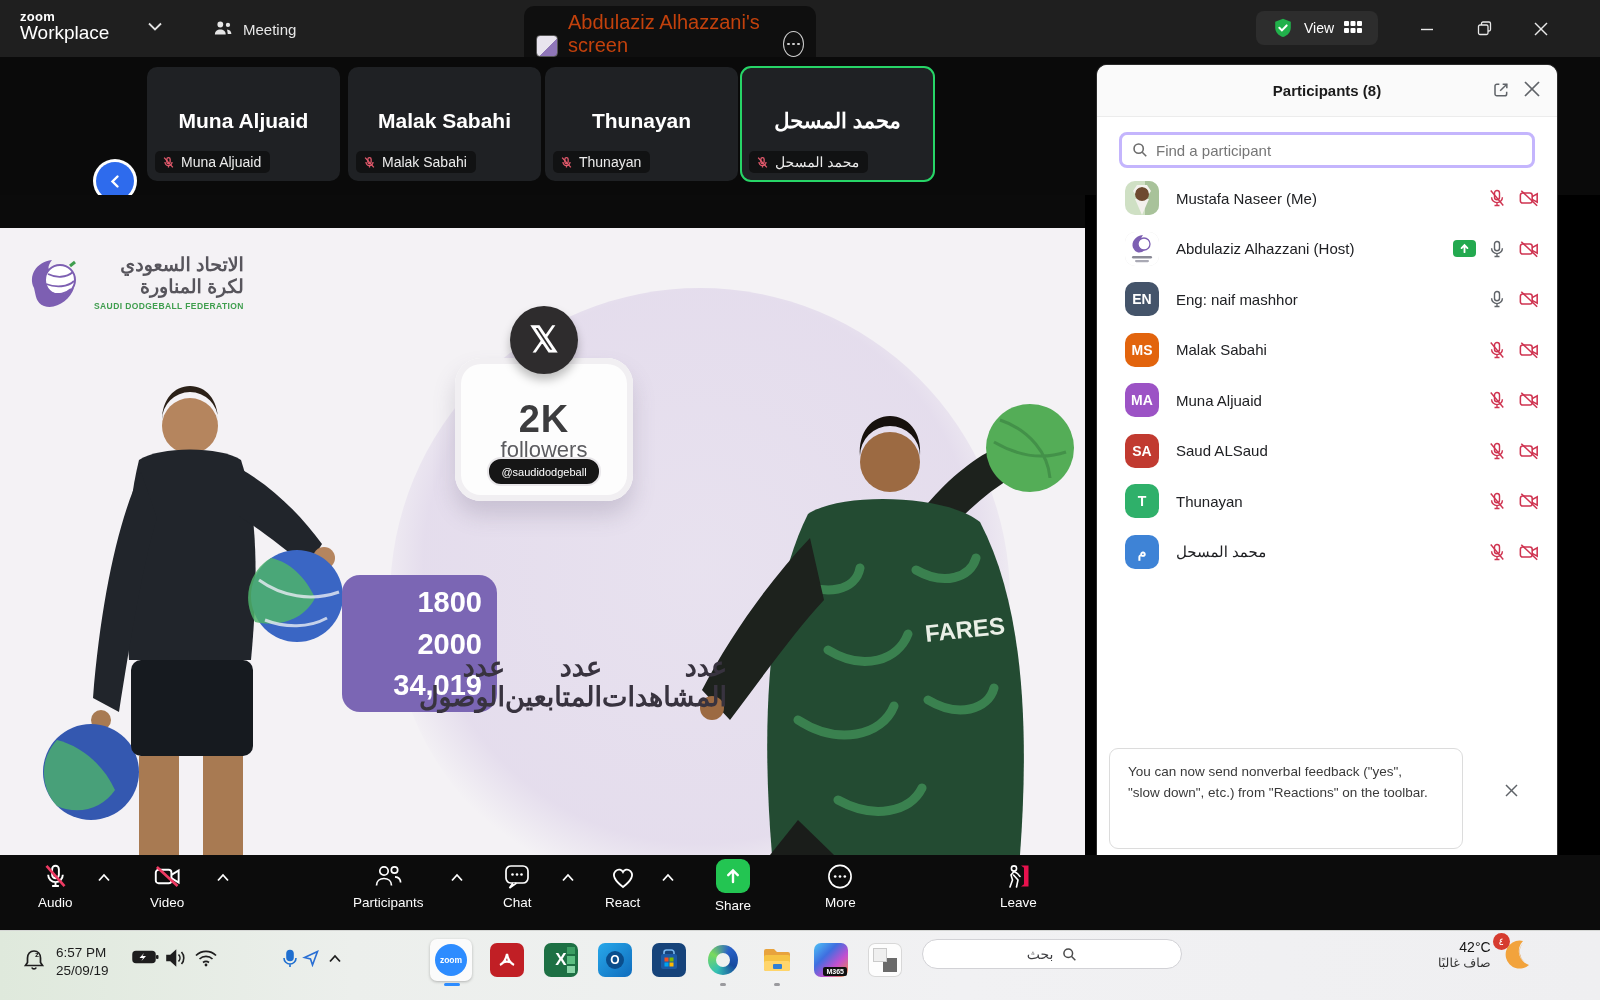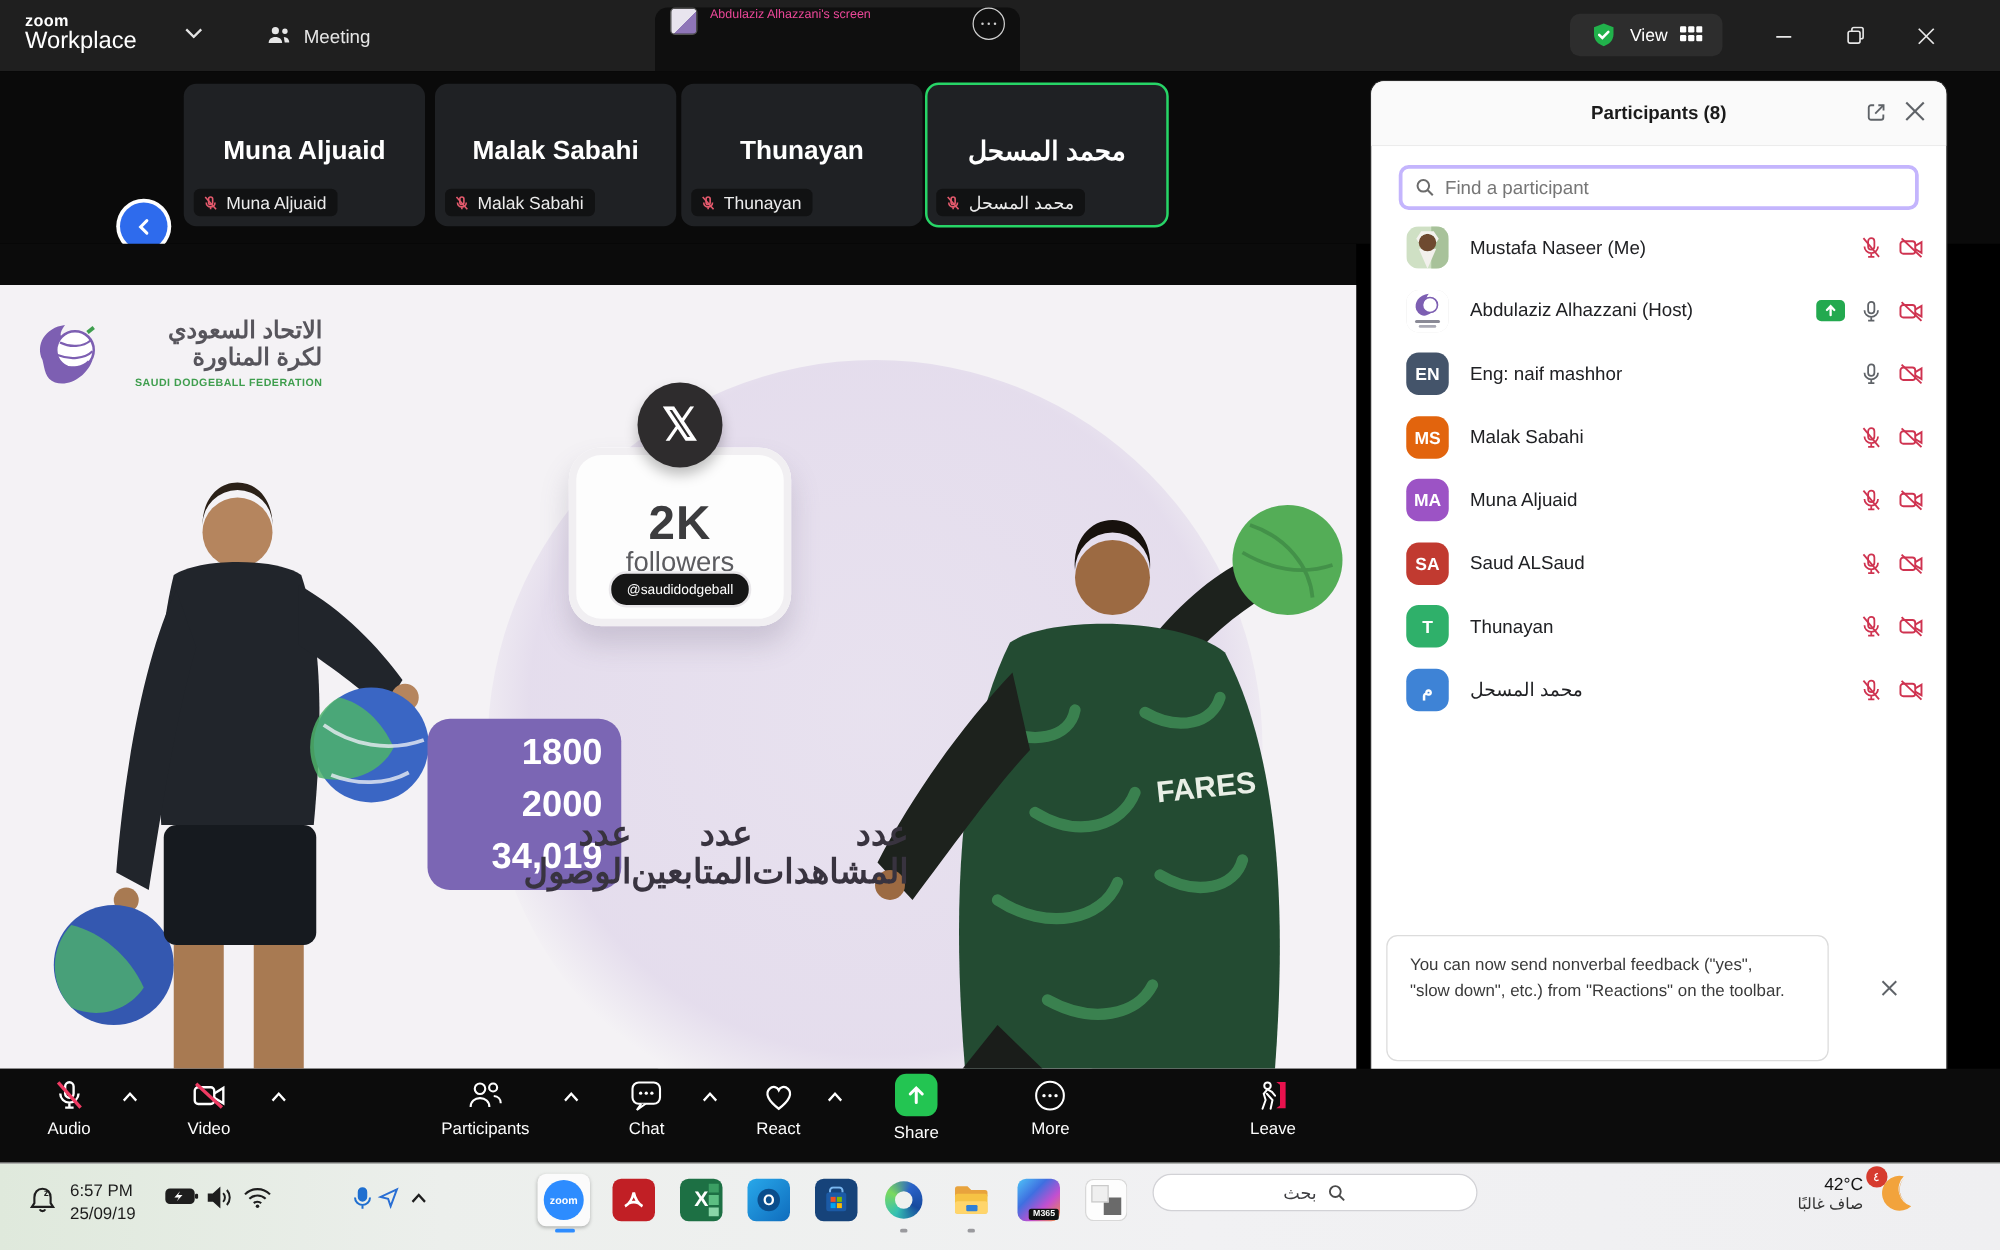--- a/index.html
+++ b/index.html
@@ -7,40 +7,40 @@
   .screen { position:relative; width:1600px; height:1000px; background:#000; overflow:hidden; }
   .abs { position:absolute; }
 
   
   .titlebar { left:0; top:0; width:1600px; height:57px; background:#1f1f1f; }
   .brand { left:20px; top:9px; color:#fff; cursor:default; }
   .brand .z1 { font-size:13px; font-weight:700; letter-spacing:.3px; }
   .brand .z2 { font-size:19px; font-weight:400; margin-top:-2px; }
   .brand-chev { left:148px; top:22px; }
   .tab-meeting { left:205px; top:12px; height:34px; display:flex; align-items:center; gap:10px; color:#e6e6e6; font-size:15px; padding:0 8px; border-radius:6px; }
-  .tab-screen { left:524px; top:6px; width:292px; height:51px; background:#0f0f0f; border-radius:10px 10px 0 0; display:flex; align-items:flex-start; padding:0 12px; gap:10px; color:#ec4899; font-size:10px; }
+  .tab-screen { left:524px; top:6px; width:292px; height:51px; background:#0f0f0f; border-radius:10px 10px 0 0; display:flex; align-items:flex-end; padding:0 12px; gap:10px; color:#c2410c; font-size:20px; }
   .tab-thumb { width:22px; height:22px; border-radius:4px; background:linear-gradient(135deg,#e8e4ee 55%, #8f76b8 56%); border:1px solid #555; flex:0 0 auto; }
   .tab-ellipsis { margin-left:auto; width:26px; height:26px; border:1.6px solid #cfcfcf; border-radius:50%; display:flex; align-items:center; justify-content:center; gap:2.5px; }
   .tab-ellipsis i { width:2.6px; height:2.6px; background:#cfcfcf; border-radius:50%; }
   .view-pill { left:1256px; top:11px; height:34px; background:#2d2d2d; border-radius:8px; display:flex; align-items:center; gap:10px; padding:0 16px; color:#fff; font-size:14px; }
   .winbtn { top:0; width:46px; height:57px; display:flex; align-items:center; justify-content:center; color:#e8e8e8; }
 
   
   .strip { left:0; top:57px; width:1600px; height:138px; background:#0a0a0a; }
   .backbtn { left:96px; top:105px; width:38px; height:38px; border-radius:50%; background:#2e6bed; box-shadow:0 0 0 3px #fff; display:flex; align-items:center; justify-content:center; }
   .tile { top:10px; height:114px; width:193px; background:#1f2124; border-radius:10px; }
   .tile .big-name { position:absolute; left:0; right:0; top:42px; text-align:center; color:#fff; font-size:21px; font-weight:700; }
   .tile .name-pill { position:absolute; left:8px; bottom:8px; background:rgba(12,12,12,.72); border-radius:5px; padding:3px 9px 3px 7px; display:flex; align-items:center; gap:6px; color:#ececec; font-size:14px; }
   .tile.active-speaker { outline:2.5px solid #27d567; outline-offset:-1px; }
 
   
   .share-area { left:0; top:195px; width:1085px; height:660px; background:#0b0b0b; }
   .slide { position:absolute; left:0; top:33px; width:1085px; height:627px; background:#f4f2f5; overflow:hidden; }
   .watermark { position:absolute; left:390px; top:60px; width:620px; height:620px; border-radius:50%; background:radial-gradient(circle at 50% 45%, #ded4ea 0%, #d8cce6 60%, #f4f2f5 72%); opacity:.55; }
-  .logo { position:absolute; left:26px; top:26px; display:flex; align-items:flex-start; gap:24px; }
+  .logo { position:absolute; left:26px; top:26px; display:flex; align-items:flex-start; gap:10px; }
   .logo-text { text-align:right; direction:rtl; }
   .logo-ar { font-size:19px; font-weight:700; color:#57555c; line-height:22px; }
   .logo-en { font-size:8.5px; font-weight:700; color:#3f9e4e; letter-spacing:.4px; margin-top:3px; direction:ltr; }
   .xcard { position:absolute; left:455px; top:130px; width:178px; height:143px; background:#fdfdfd; border-radius:26px; box-shadow:0 14px 22px rgba(100,90,120,.22), inset 0 0 0 6px #f1eff2; text-align:center; }
   .xcircle { position:absolute; left:510px; top:78px; width:68px; height:68px; border-radius:50%; background:#2e2c2d; box-shadow:0 6px 10px rgba(0,0,0,.25); display:flex; align-items:center; justify-content:center; color:#fff; font-size:36px; font-weight:700; }
   .xcard .cnt { margin-top:40px; font-size:38px; font-weight:800; color:#3c3c3e; letter-spacing:1px; }
   .xcard .fol { font-size:22px; color:#5c5c60; margin-top:-4px; }
   .handle-pill { position:absolute; left:487px; top:229px; width:114px; height:29px; background:#161616; border:2.5px solid #e9e7ea; border-radius:14px; color:#fff; font-size:11px; display:flex; align-items:center; justify-content:center; }
   .stats-box { position:absolute; left:342px; top:347px; width:155px; height:137px; background:#7b66b4; border-radius:18px; display:flex; flex-direction:column; justify-content:space-evenly; align-items:flex-end; padding-right:15px; }
   .stats-box .num { color:#fff; font-size:29px; font-weight:800; line-height:30px; }

